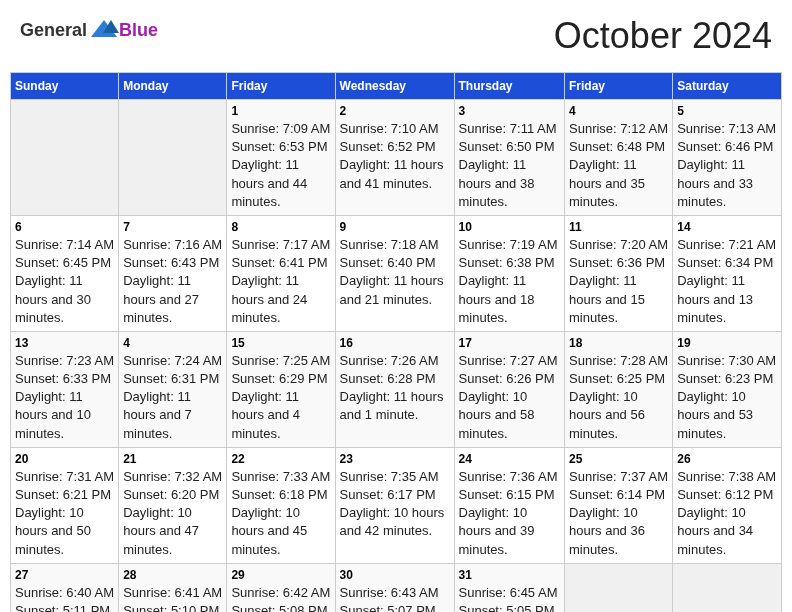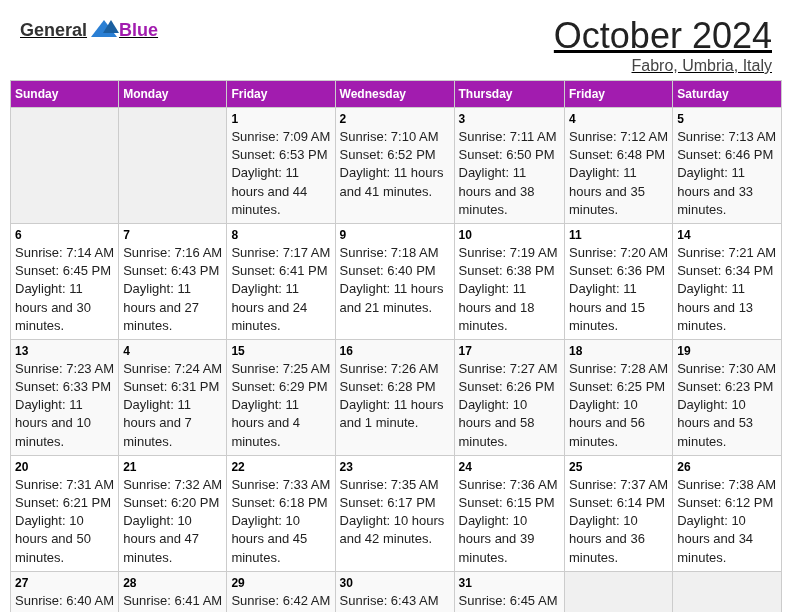--- a/index.html
+++ b/index.html
@@ -7,22 +7,22 @@
       font-family: Arial, sans-serif;
       background: #fff;
       width: 792px;
       min-height: 612px;
       padding: 10px;
     }
     .header {
       display: flex;
       justify-content: space-between;
       align-items: flex-start;
+      margin-bottom: 10px;
       padding: 5px 10px;
-      text-decoration: underline;
     }
     .logo {
       display: flex;
       align-items: center;
       font-size: 18px;
       font-weight: bold;
     }
     .logo-general {
       color: #333;
     }
@@ -45,21 +45,21 @@
     .location-title {
       font-size: 16px;
       color: #444;
     }
     table {
       width: 100%;
       border-collapse: collapse;
       font-size: 11px;
     }
     thead tr th {
-      background-color: #a21caf;
+      background-color: #1d4ed8;
       color: #fff;
       padding: 6px 4px;
       text-align: left;
       font-weight: bold;
       font-size: 12px;
       border: 1px solid #ccc;
     }
     tbody tr td {
       border: 1px solid #ccc;
       vertical-align: top;
@@ -93,21 +93,20 @@
   <div class="logo">
     <span class="logo-general">General</span>
     <svg class="logo-icon" viewBox="0 0 30 30">
       <polygon points="15,5 28,22 2,22" fill="#2a7fd4"></polygon>
       <polygon points="22,5 30,18 14,18" fill="#1a5fa0"></polygon>
     </svg>
     <span class="logo-blue">Blue</span>
   </div>
   <div class="title-block">
     <div class="month-title">October 2024</div>
-    <div class="location-title">Fabro, Umbria, Italy</div>
   </div>
 </div>
 
 <table>
   <thead>
     <tr>
     <th>Sunday</th>
         <th>Monday</th>
         <th>Friday</th>
         <th>Wednesday</th>

